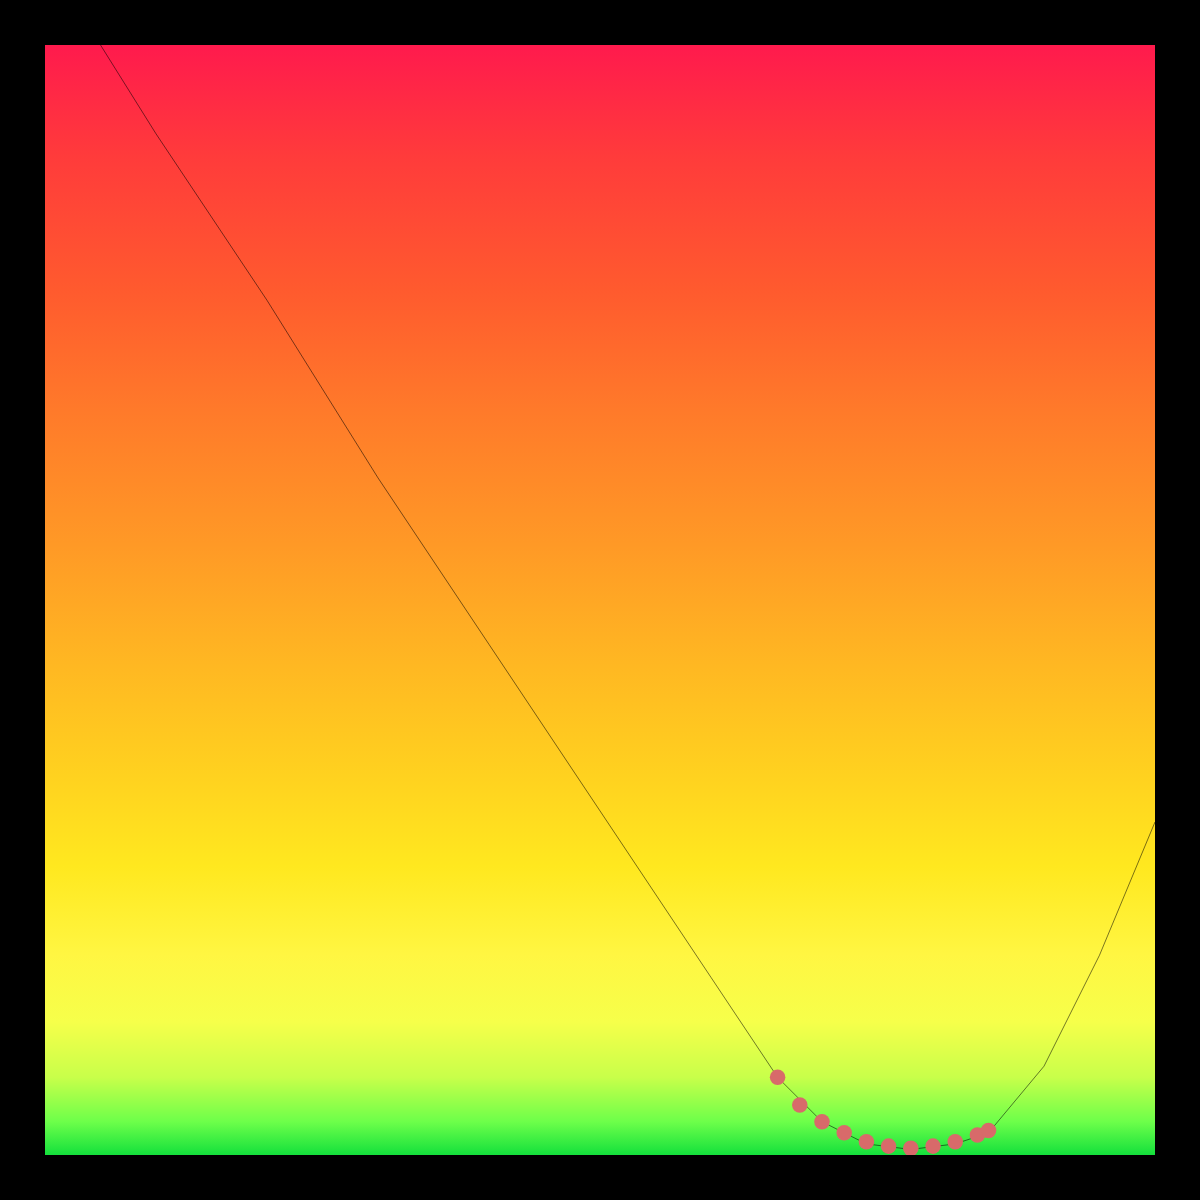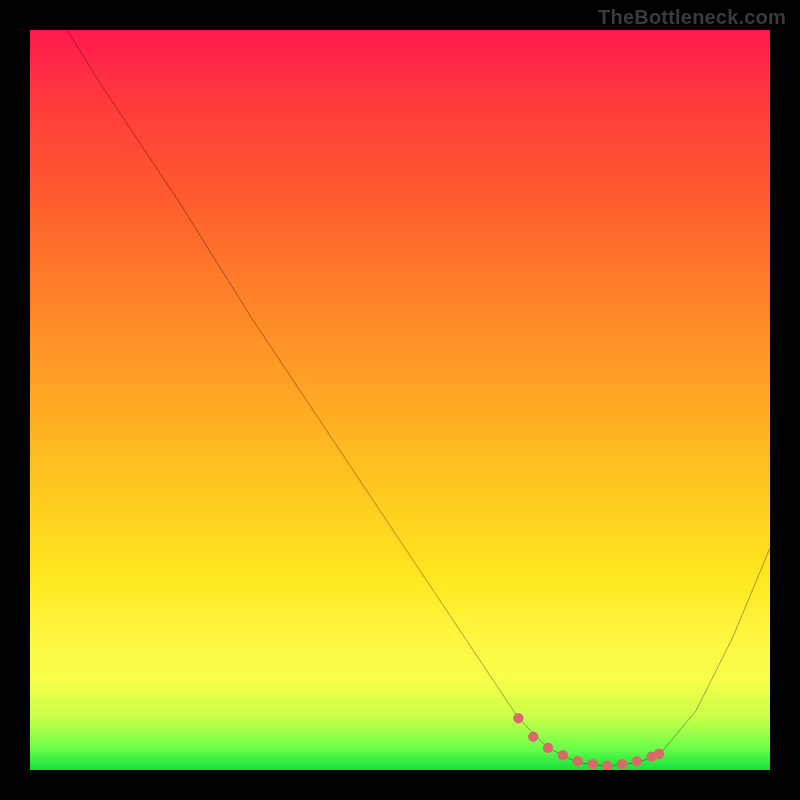--- a/index.html
+++ b/index.html
@@ -53,21 +53,20 @@
     color: #3a3a3a;
     font-size: 20px;
     font-weight: 600;
     letter-spacing: 0.2px;
   }
 </style>
 </head>
 <body>
 
 <div class="chart-wrap">
-  <div class="watermark">TheBottleneck.com</div>
 
   <div class="plot-area">
     <svg class="curve-svg" viewBox="0 0 100 100" preserveAspectRatio="none">
       <polyline id="curve-line" fill="none" stroke="#000000" stroke-width="0.35" vector-effect="non-scaling-stroke" points="5.00,0.00 10.00,8.00 20.00,23.00 30.00,39.00 40.00,54.00 50.00,69.00 60.00,84.00 66.00,93.00 70.00,97.00 74.00,99.00 78.00,99.50 82.00,99.00 85.00,98.00 90.00,92.00 95.00,82.00 100.00,70.00"></polyline>
       <g id="marker-group">
           <circle cx="66.00" cy="93.00" r="0.7" fill="#d86a6a"></circle>
           <circle cx="68.00" cy="95.50" r="0.7" fill="#d86a6a"></circle>
           <circle cx="70.00" cy="97.00" r="0.7" fill="#d86a6a"></circle>
           <circle cx="72.00" cy="98.00" r="0.7" fill="#d86a6a"></circle>
           <circle cx="74.00" cy="98.80" r="0.7" fill="#d86a6a"></circle>

